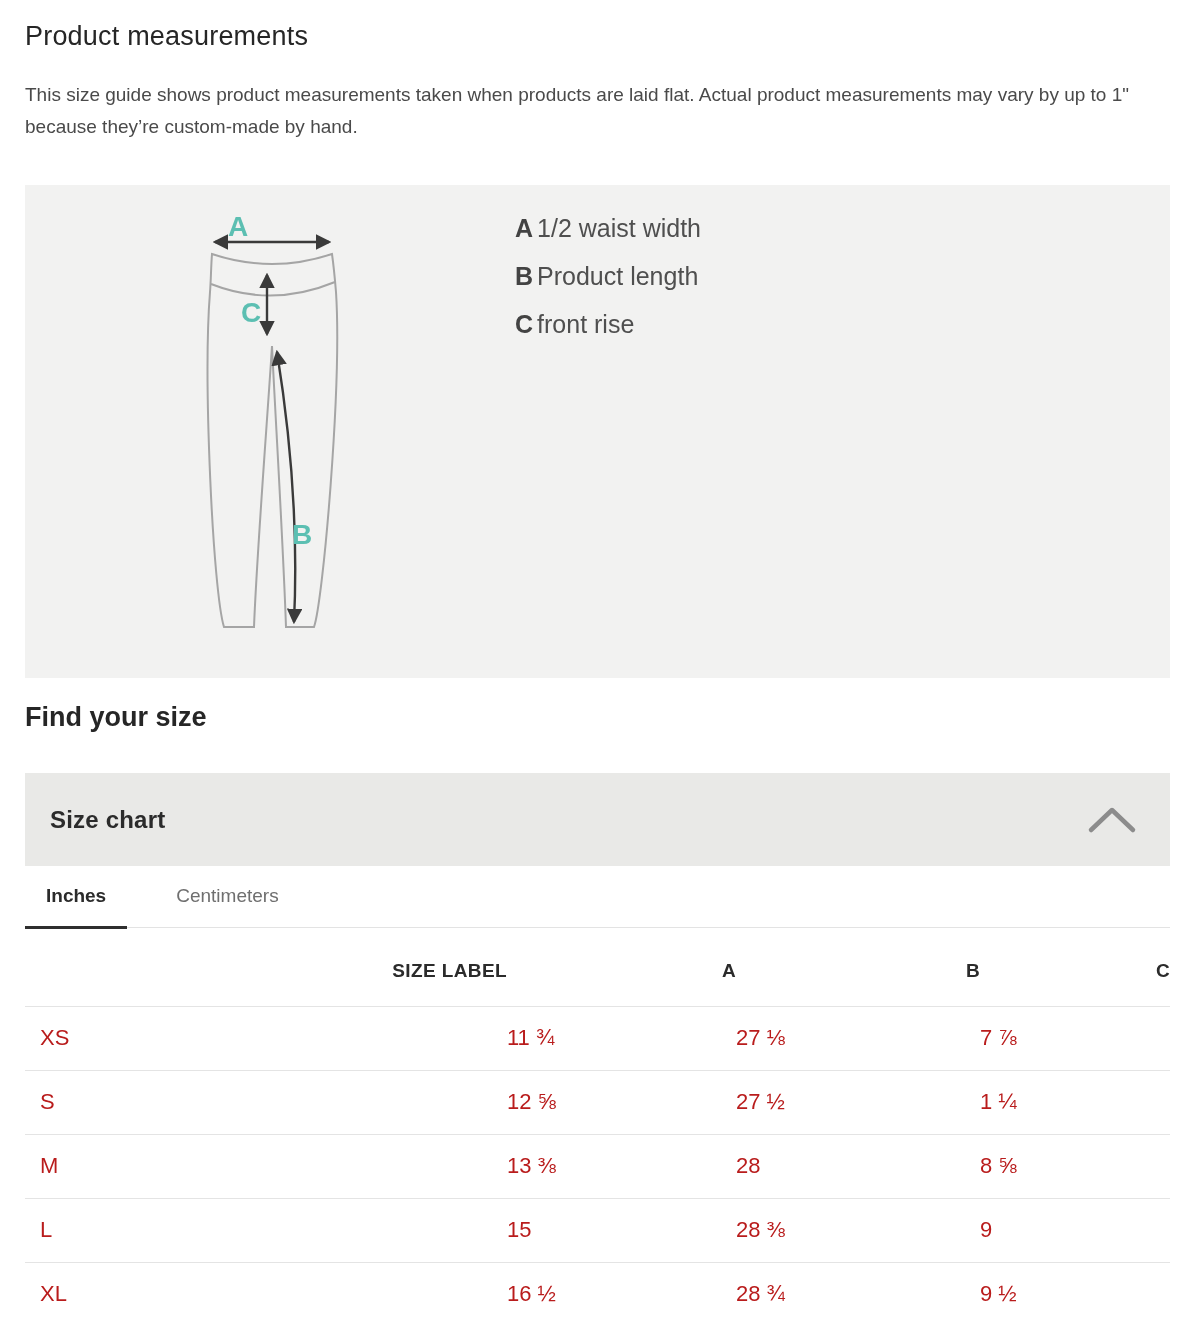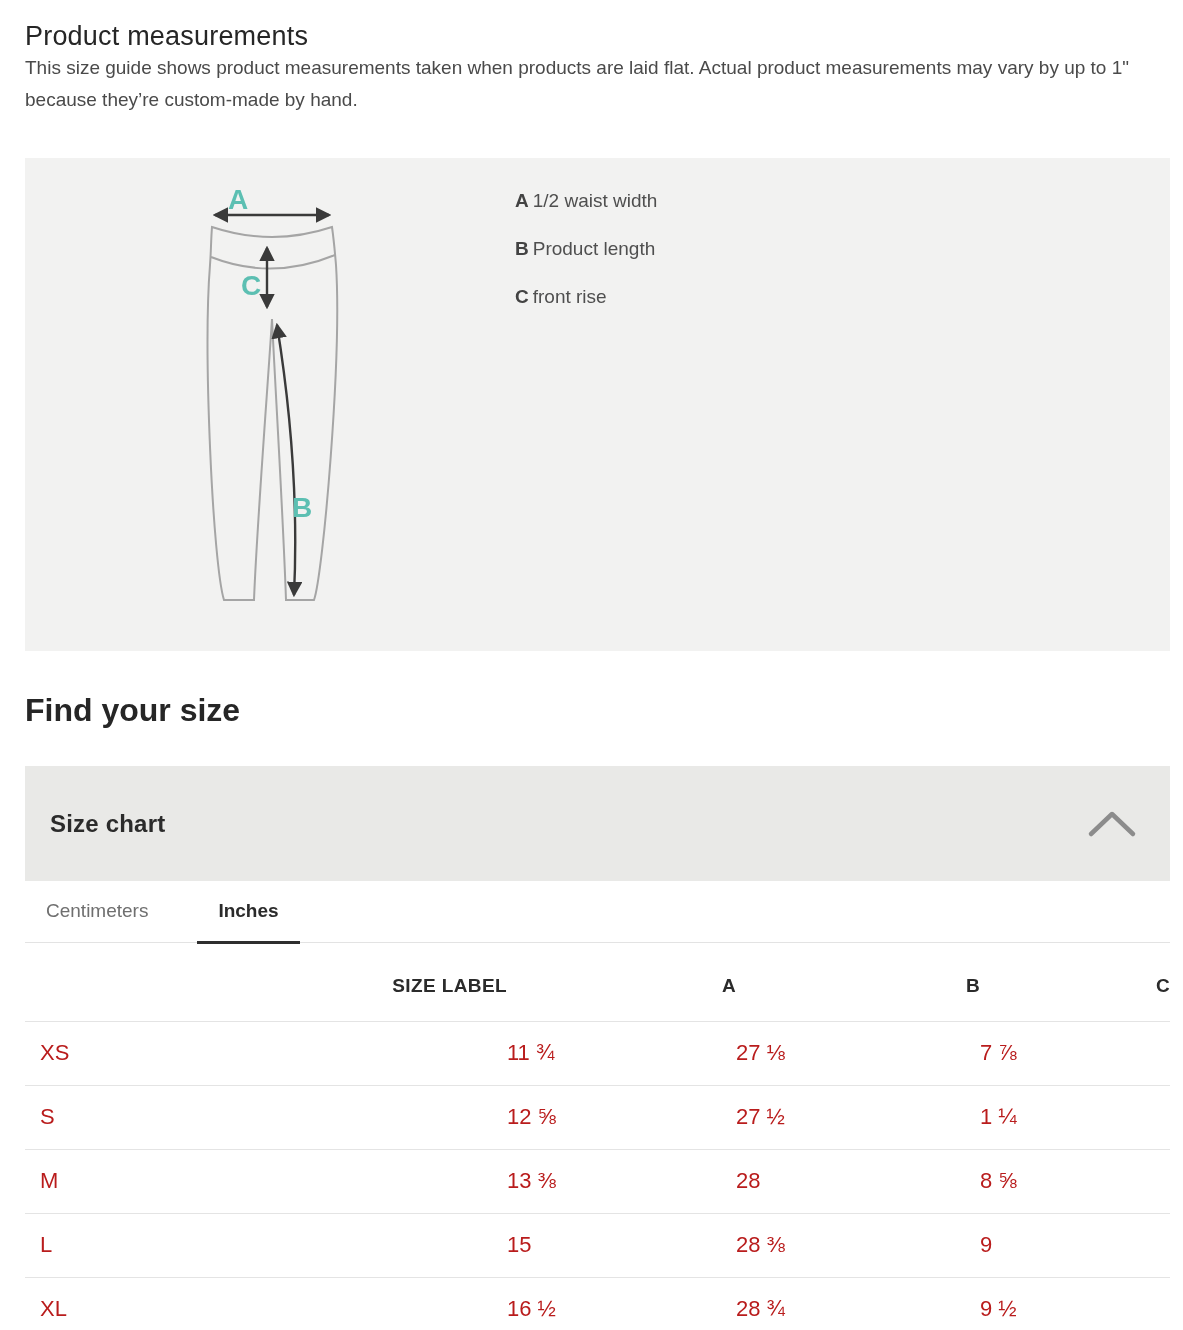--- a/index.html
+++ b/index.html
@@ -10,40 +10,40 @@
     color:#2b2b2b;
     -webkit-font-smoothing:antialiased;
   }
   .content { width:1145px; margin-left:25px; padding-top:20px; }
 
   .page-title {
     font-size:27px; font-weight:normal; color:#262626; line-height:32px;
     letter-spacing:.2px;
   }
   .description {
-    font-size:19px; line-height:32px; color:#4a4a4a;
+    margin-top:27px; font-size:19px; line-height:32px; color:#4a4a4a;
   }
 
   
   .diagram-box {
     margin-top:42px; width:1145px; height:493px;
     background:#f2f2f1; position:relative;
   }
   .diagram-svg { position:absolute; left:170px; top:25px; }
   .legend { position:absolute; left:490px; top:33px; }
-  .legend-item { font-size:19px; line-height:20px; color:#4f4f4f; margin-bottom:28px; }
+  .legend-item { font-size:25px; line-height:20px; color:#4f4f4f; margin-bottom:28px; }
   .legend-key { font-weight:bold; color:#434343; margin-right:4px; }
 
   .find-size-title {
-    margin-top:43px; font-size:32px; font-weight:bold; color:#262626; line-height:32px;
+    margin-top:23px; font-size:27px; font-weight:bold; color:#262626; line-height:32px;
   }
 
   
   .size-chart-bar {
-    margin-top:40px; height:115px; background:#e9e9e7;
+    margin-top:40px; height:93px; background:#e9e9e7;
     display:flex; align-items:center; justify-content:space-between;
     padding:0 33px 0 25px; cursor:pointer;
   }
   .size-chart-title { font-size:24px; font-weight:bold; color:#2b2b2b; letter-spacing:.2px; }
   .chevron-up { display:block; }
 
   
   .tabs {
     display:flex; border-bottom:1px solid #e3e3e3; align-items:flex-end;
   }
@@ -120,22 +120,22 @@
   <h2 class="find-size-title">Find your size</h2>
 
   <div class="size-chart-bar">
     <span class="size-chart-title">Size chart</span>
     <svg class="chevron-up" width="50" height="30" viewBox="0 0 50 30" xmlns="http://www.w3.org/2000/svg">
       <polyline points="4,25 25,5 46,25" fill="none" stroke="#8c8c8c" stroke-width="4.5" stroke-linecap="round" stroke-linejoin="round"></polyline>
     </svg>
   </div>
 
   <div class="tabs">
+    <div class="tab active">Inches</div>
     <div class="tab">Centimeters</div>
-    <div class="tab active">Inches</div>
   </div>
 
   <table class="size-table">
     <colgroup>
       <col style="width:482px">
         <col style="width:229px">
         <col style="width:244px">
         <col style="width:190px">
     </colgroup>
     <thead>

